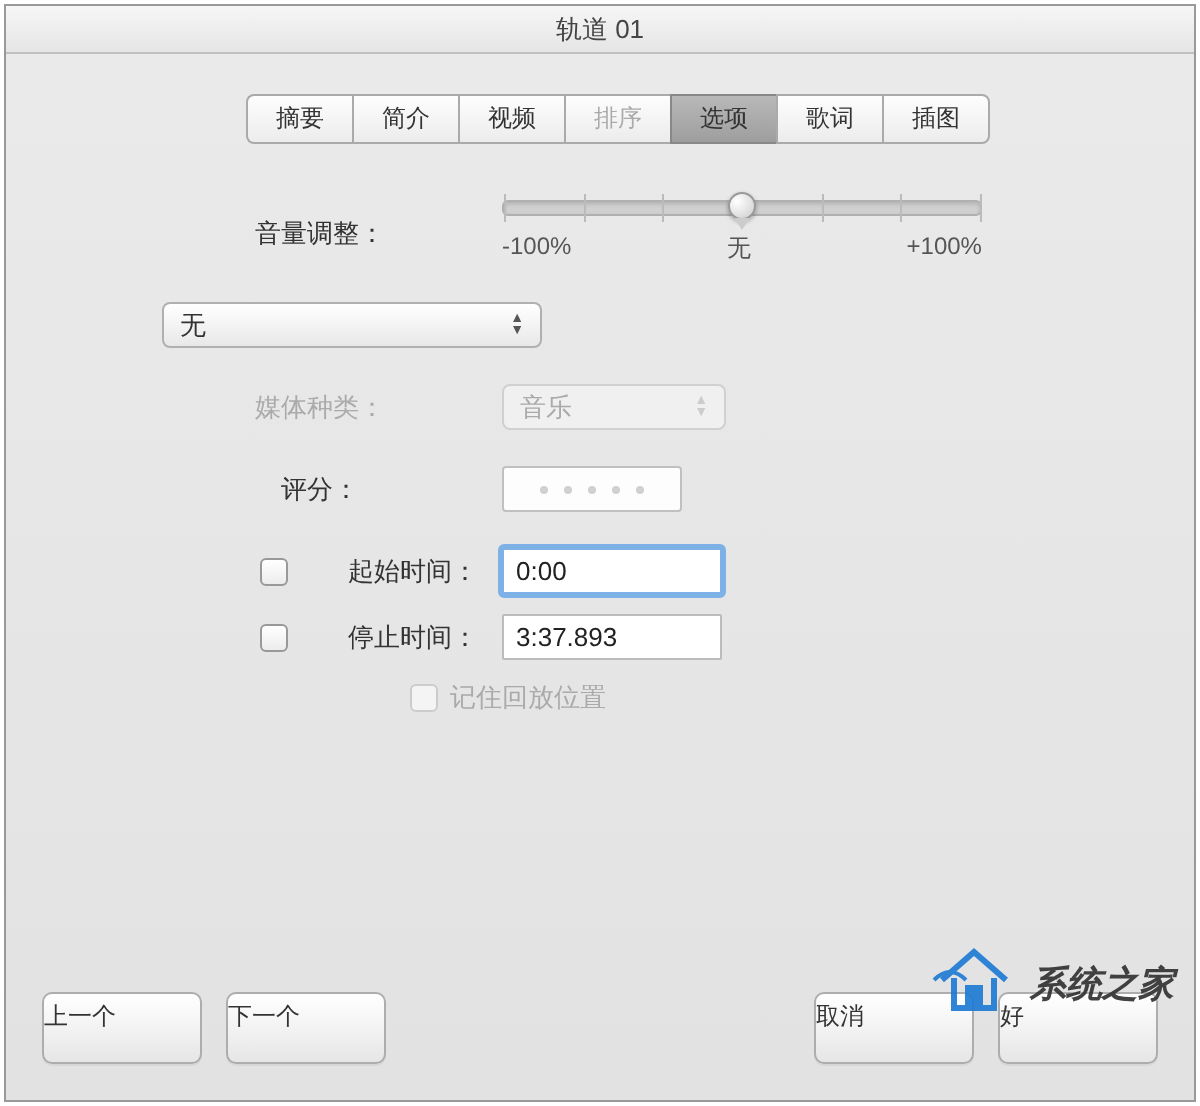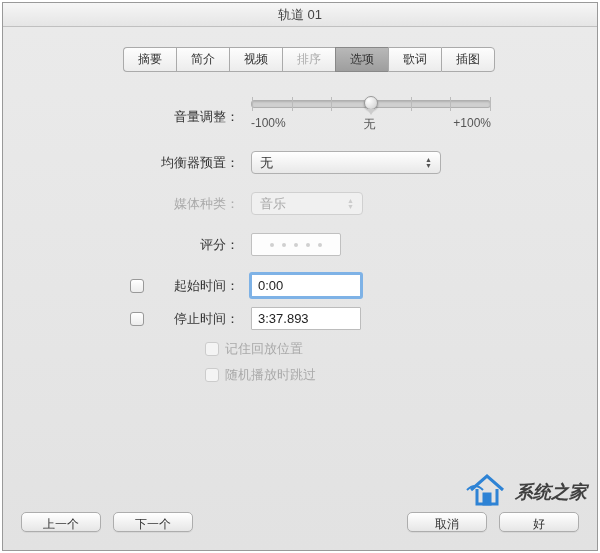--- a/index.html
+++ b/index.html
@@ -59,21 +59,21 @@
     .tab.active { background: linear-gradient(#b8b8b8, #9e9e9e); color: #333; border-color: #888; }
     
     .form { padding: 0 30px; }
     .row {
       display: flex;
       align-items: center;
       margin-bottom: 18px;
     }
     .row .label {
       width: 170px;
-      text-align: right;
+      text-align: center;
       padding-right: 12px;
       color: #333;
     }
     .row .label.disabled { color: #aaa; }
     .row .control {
       flex: 0 0 auto;
     }
     
     .slider-wrap {
       width: 240px;
@@ -210,25 +210,24 @@
       right: 18px;
       display: flex;
       justify-content: space-between;
     }
     .footer-left, .footer-right {
       display: flex;
       gap: 12px;
     }
     .btn {
       width: 80px;
-      height: 20px;
+      height: 36px;
       border: 1px solid #adadad;
       border-radius: 5px;
       background: linear-gradient(#ffffff, #e6e6e6);
-      text-align: center;
       line-height: 22px;
       font-size: 12px;
       color: #333;
       box-shadow: 0 1px 0 rgba(0,0,0,0.05);
     }
     
     .watermark {
       position: absolute;
       right: 10px;
       bottom: 35px;
@@ -288,21 +287,20 @@
           </div>
           <div class="slider-labels">
             <span>-100%</span>
             <span>无</span>
             <span>+100%</span>
           </div>
         </div>
       </div>
 
       <div class="row">
-        <div class="label">均衡器预置：</div>
         <div class="control select">
           <span>无</span>
           <span class="arrows">
             <span>▲</span>
               <span>▼</span>
           </span>
         </div>
       </div>
 
       <div class="row">
@@ -339,24 +337,20 @@
         <div class="label">
           <span class="chk"></span>
           <span>停止时间：</span>
         </div>
         <div class="control text-input">3:37.893</div>
       </div>
 
       <div class="chkrow">
         <span class="chk disabled"></span>
         <span>记住回放位置</span>
-      </div>
-      <div class="chkrow">
-        <span class="chk disabled"></span>
-        <span>随机播放时跳过</span>
       </div>
     </div>
 
     <div class="footer">
       <div class="footer-left">
         <div class="btn">上一个</div>
         <div class="btn">下一个</div>
       </div>
       <div class="footer-right">
         <div class="btn">取消</div>

